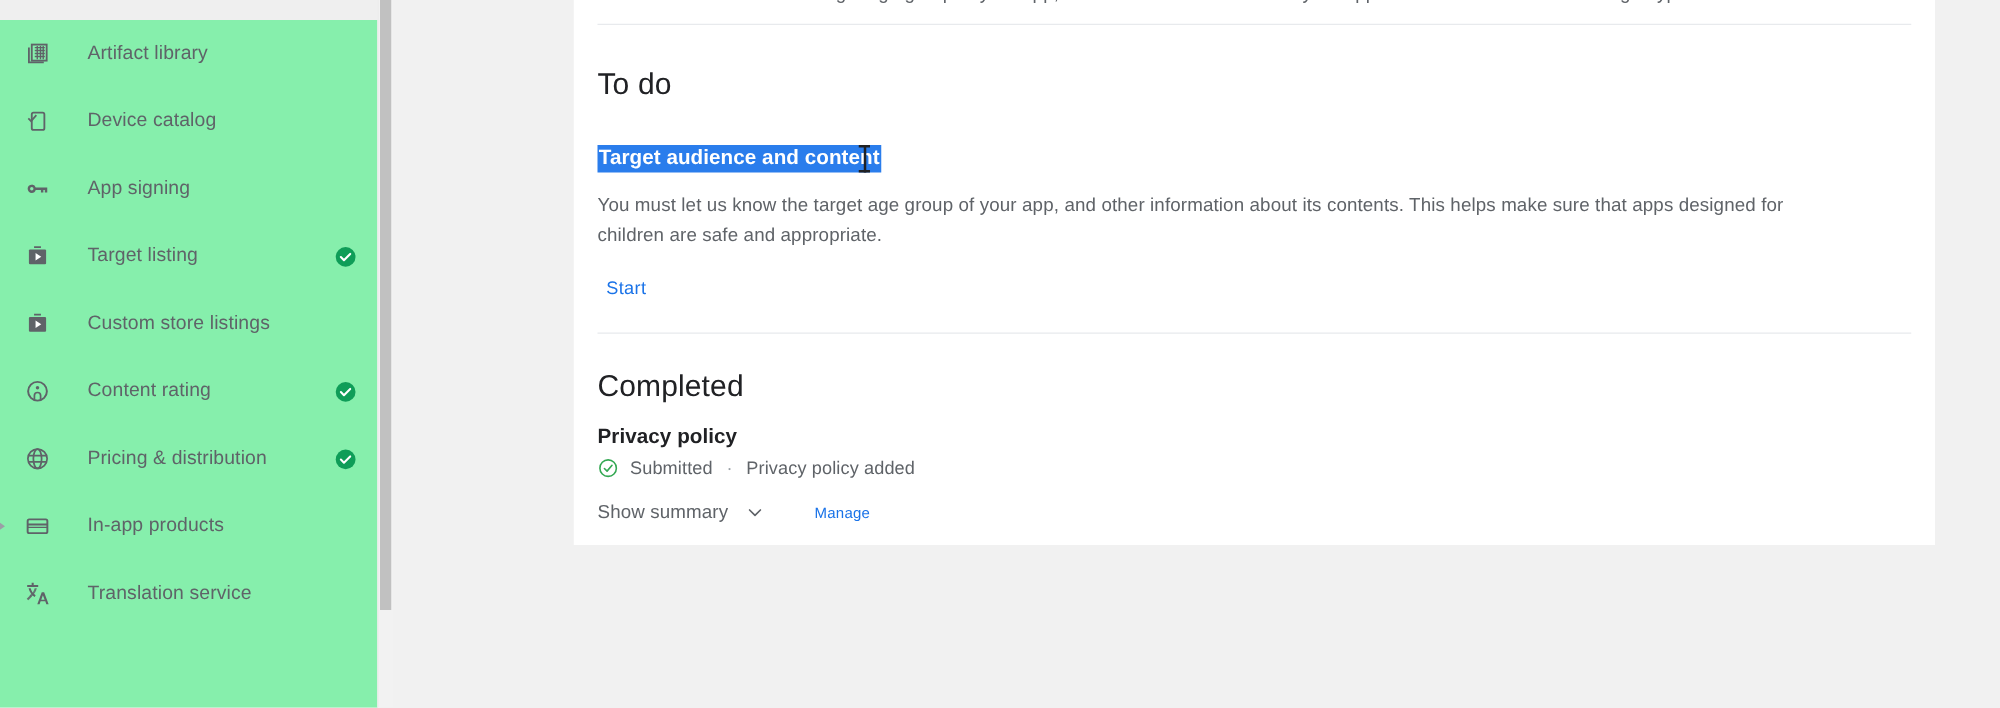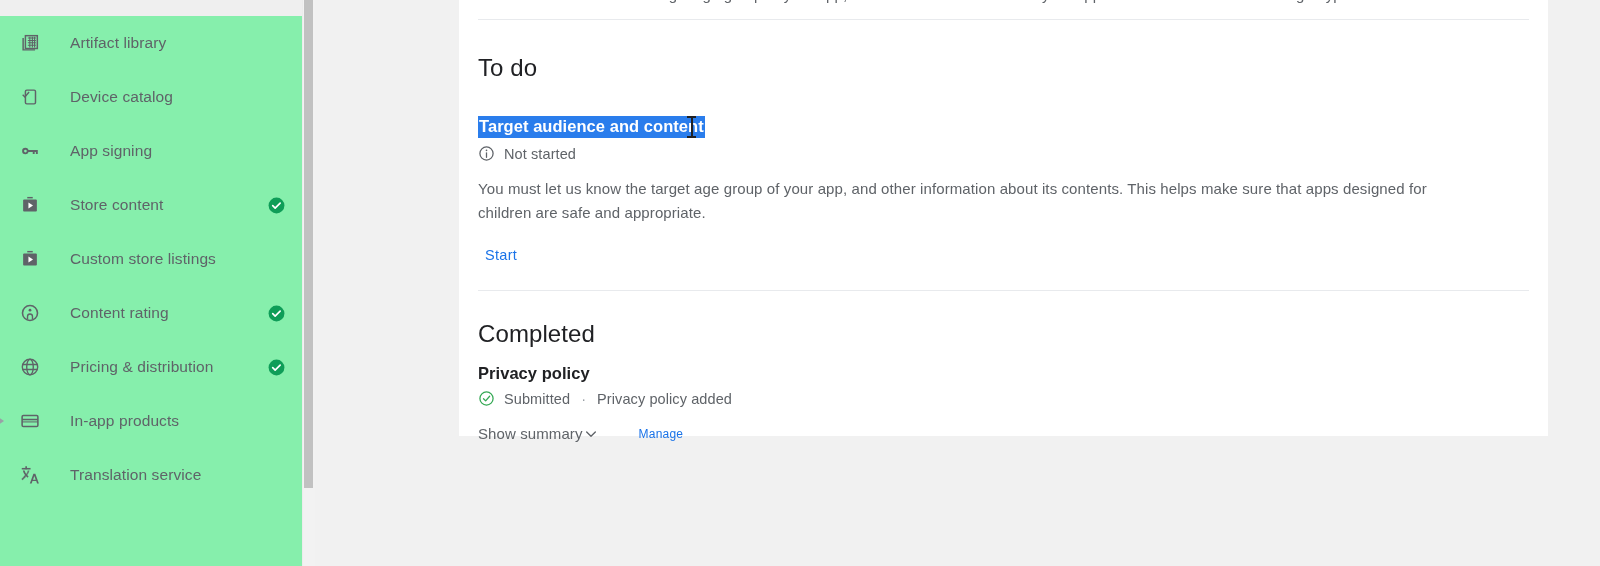--- a/index.html
+++ b/index.html
@@ -120,21 +120,21 @@
   .link-btn {
     font-size: 14.5px; color: #1a73e8; font-weight: 500;
     letter-spacing: .3px; cursor: pointer; padding: 4px 8px;
     margin-left: -1px;
   }
 
   .summary-row {
     margin-top: 18px; display: flex; align-items: center; gap: 6px;
   }
   .summary-toggle {
-    display: flex; align-items: center; 
+    display: flex; align-items: center; gap: 13px;
     font-size: 15px; color: #5f6368; letter-spacing: .1px; cursor: pointer;
   }
   .chevron { width: 16px; height: 16px; display: block; }
   .manage-link {
     margin-left: 34px; font-size: 12px; color: #1a73e8; font-weight: 500;
     letter-spacing: .2px; cursor: pointer;
   }
 </style>
 </head>
 <body>
@@ -179,21 +179,21 @@
       </div>
 
       <div class="nav-item">
         <span class="nav-icon">
           <svg width="22" height="22" viewBox="0 0 24 24" fill="#5f6368">
             <path d="M9 3.2h6v1.6H9z"></path>
             <path d="M5.5 6h13a1 1 0 0 1 1 1v11a1 1 0 0 1-1 1h-13a1 1 0 0 1-1-1V7a1 1 0 0 1 1-1z"></path>
             <path d="M10.3 9.2l5 3.3-5 3.3z" fill="#ffffff"></path>
           </svg>
         </span>
-        <span class="nav-label">Store content</span>
+        <span class="nav-label">Target listing</span>
         <span class="nav-status">
           <svg width="19" height="19" viewBox="0 0 24 24">
             <circle cx="12" cy="12" r="10" fill="#0f9d58"></circle>
             <path d="M7.2 12.2l3.1 3.1 6.3-6.3" fill="none" stroke="#fff" stroke-width="2.1" stroke-linecap="round" stroke-linejoin="round"></path>
           </svg>
         </span>
       </div>
 
       <div class="nav-item">
         <span class="nav-icon">
@@ -293,30 +293,20 @@
       <h2 class="section-title">To do</h2>
 
       <div style="margin-top:34px;">
         <div class="title-wrap">
           <span class="task-title selected">Target audience and content</span>
           <span class="caret">
               <span class="caret-stem"></span>
             </span>
         </div>
 
-        <div class="status-row">
-          <span class="status-icon">
-            <svg width="17" height="17" viewBox="0 0 24 24" fill="none" stroke="#5f6368" stroke-width="1.8">
-              <circle cx="12" cy="12" r="9.3"></circle>
-              <circle cx="12" cy="7.6" r="1.15" fill="#5f6368" stroke="none"></circle>
-              <path d="M12 11v6.4" stroke-linecap="round"></path>
-            </svg>
-          </span>
-          <span class="status-text">Not started</span>
-        </div>
 
         <p class="desc">You must let us know the target age group of your app, and other information about its contents. This helps make sure that apps designed for children are safe and appropriate.</p>
 
         <div class="link-row">
           <span class="link-btn">Start</span>
         </div>
       </div>
     </section>
 
     <div class="section" style="padding-top:23px;">

